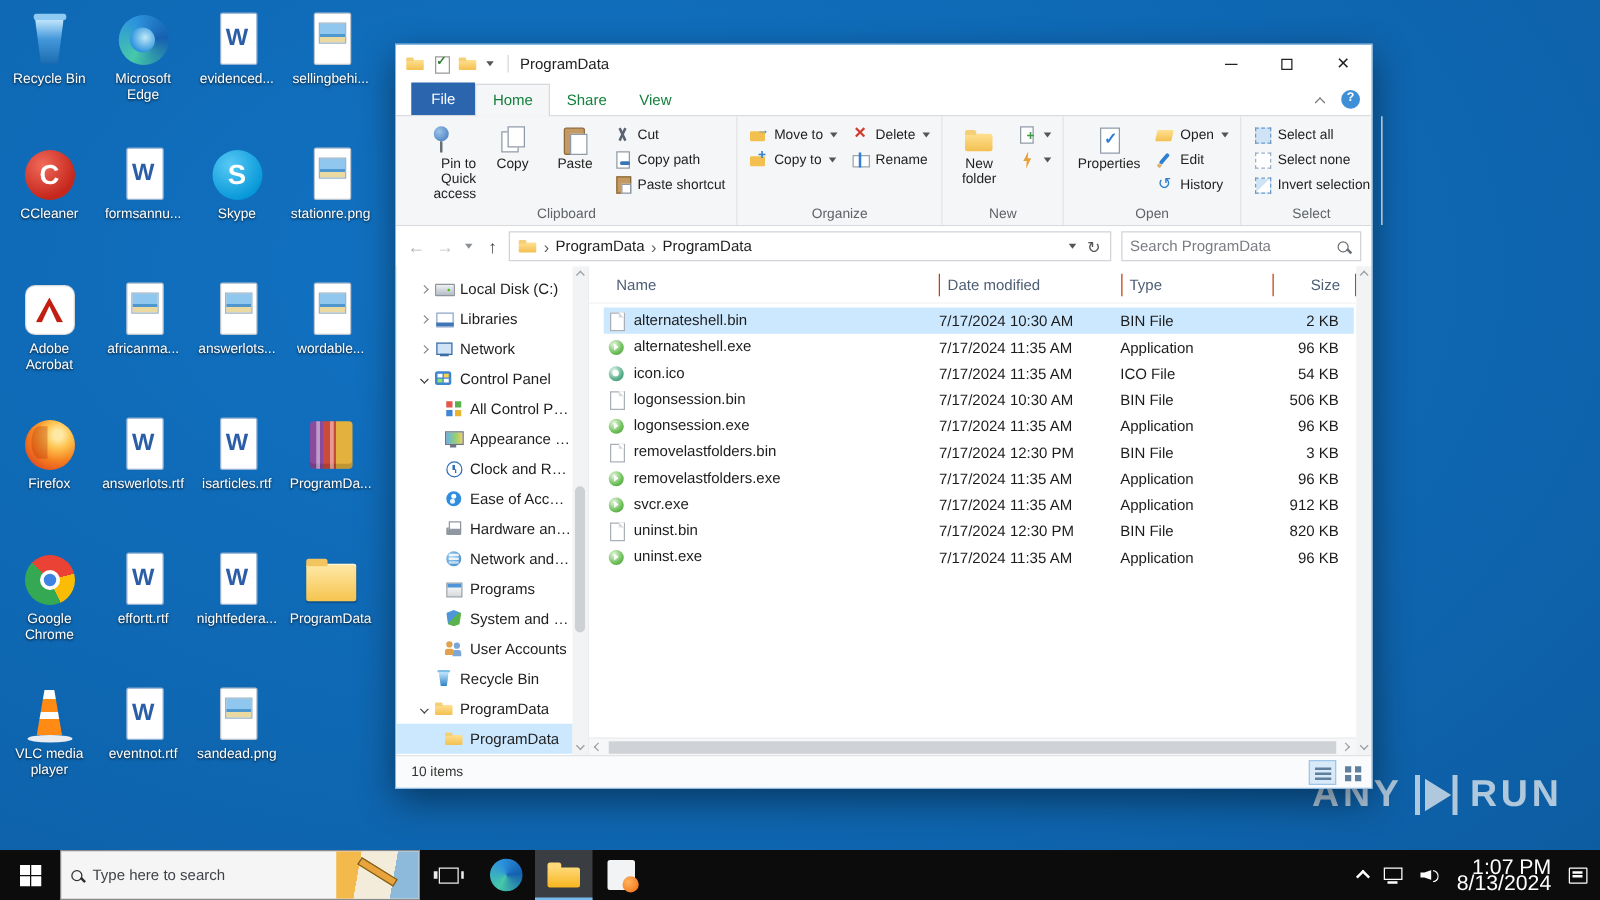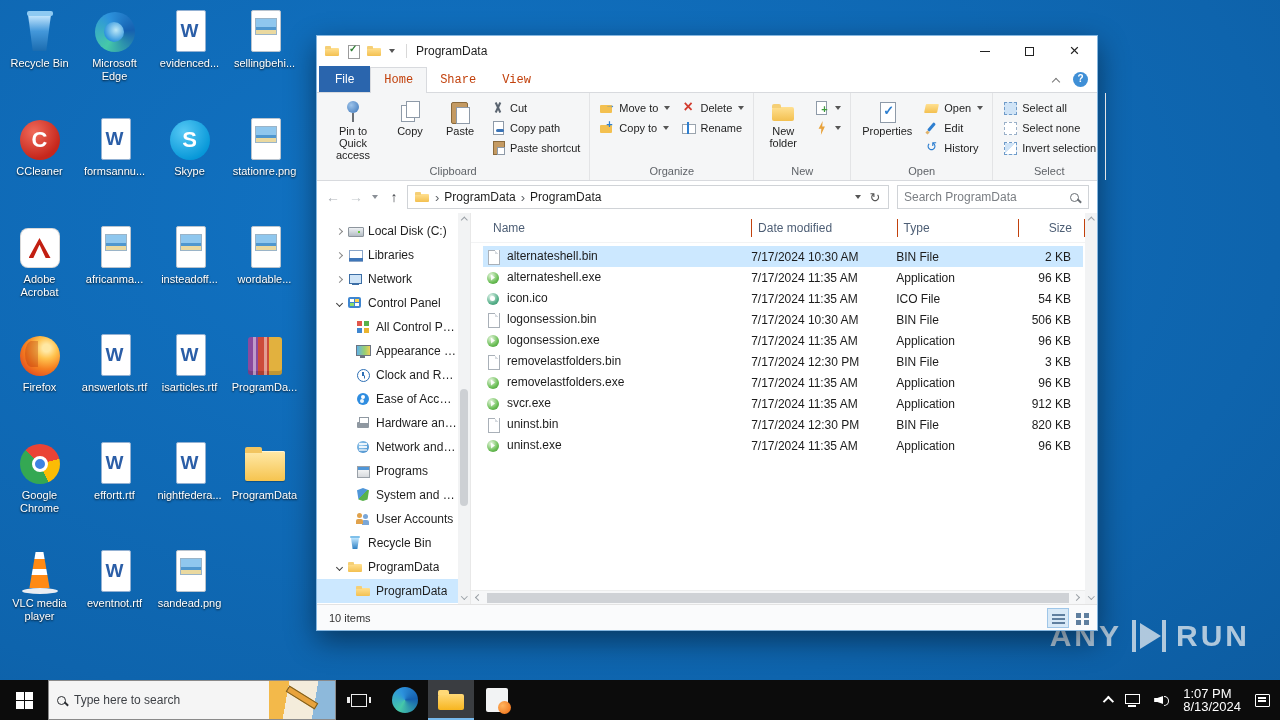--- a/index.html
+++ b/index.html
@@ -51,34 +51,34 @@
 .qat{display:flex;align-items:center;}
 .qat-drop{width:0;height:0;border-left:3.5px solid transparent;border-right:3.5px solid transparent;border-top:4px solid #555;margin:0 2px;}
 .wincontrols{margin-left:auto;display:flex;align-self:stretch;}
 .wc{width:45px;display:flex;align-items:center;justify-content:center;position:relative;}
 .ic-min{width:10px;height:1px;background:#222;display:block;}
 .ic-max{width:9px;height:9px;border:1px solid #222;display:block;}
 .ic-close::before{content:"\00d7";font-size:17px;color:#222;line-height:1;}
 
 
 .tabrow{height:27px;display:flex;align-items:flex-end;background:#fff;border-bottom:1px solid #d8dade;position:relative;flex:none;}
-.tab-file{background:var(--file-tab,#2a65ad);color:#fff;font-size:12px;padding:5px 16px;height:100%;display:flex;align-items:center;margin-left:2px;}
-.tab{font-size:12px;color:#c2410c;padding:5px 13px;font-family:Liberation Mono, monospace;}
+.tab-file{background:var(--file-tab,#2a65ad);color:#fff;font-size:12px;padding:5px 16px;height:100%;display:flex;align-items:center;margin-left:12px;}
+.tab{font-size:12px;color:#15803d;padding:5px 13px;}
 .tab.active{background:#f5f6f7;border:1px solid #d8dade;border-bottom:none;margin-bottom:-1px;padding-bottom:6px;}
 .ribbon-collapse{margin-left:auto;margin-bottom:7px;border:solid #777;border-width:1.5px 0 0 1.5px;padding:2.5px;transform:rotate(45deg);margin-right:14px;}
 .help-btn{width:15px;height:15px;border-radius:50%;background:#3f8fd6;margin:0 9px 5px 0;position:relative;}
 .help-btn::before{content:"?";position:absolute;left:0;right:0;top:1px;text-align:center;color:#fff;font-size:10px;font-weight:bold;}
 
 
 .ribbon{height:88px;background:#f5f6f7;border-bottom:1px solid #d8dade;display:flex;flex:none;}
 .rgroup{display:flex;flex-direction:column;border-right:1px solid #e3e4e6;padding:3px 5px 0;}
 .rbody{flex:1;display:flex;align-items:flex-start;gap:2px;}
 .rlabel{height:16px;font-size:11px;color:#5f6368;text-align:center;line-height:14px;}
 .rbig{display:flex;flex-direction:column;align-items:center;font-size:11px;color:#1e1e1e;text-align:center;padding:3px 3px 0;width:48px;}
-.rbig.wide{width:62px;}
+.rbig.wide{width:62px;text-align:right;}
 .rtext{font-size:11px;line-height:12px;color:#1e1e1e;}
 .rcol{display:flex;flex-direction:column;justify-content:flex-start;padding-top:2px;}
 .rsmall{display:flex;align-items:center;font-size:11px;color:#1e1e1e;height:20px;gap:4px;padding:0 4px;white-space:nowrap;}
 .dArr{width:0;height:0;border-left:3px solid transparent;border-right:3px solid transparent;border-top:4px solid #555;margin-left:2px;flex:none;}
 .ric{width:26px;height:26px;position:relative;display:block;}
 .ris{width:16px;height:16px;position:relative;display:inline-block;flex:none;}
 .ric::before,.ric::after,.ris::before,.ris::after{content:"";position:absolute;}
 .ric[data-icon="pin"]::before{left:7px;top:2px;width:12px;height:12px;border-radius:50%;background:radial-gradient(circle at 35% 35%,#9dc3ea,#3a74b8);}
 .ric[data-icon="pin"]::after{left:12px;top:14px;width:2px;height:9px;background:#6a6f75;}
 .ric[data-icon="copy"]::before{left:4px;top:6px;width:12px;height:15px;background:#fff;border:1px solid #8e9aa8;}
@@ -241,21 +241,21 @@
 .oa-icon{width:22px;height:24px;background:#f2f3f4;border-radius:2px;position:relative;}
 .oa-icon::after{content:"";position:absolute;right:-3px;bottom:-2px;width:13px;height:13px;border-radius:50%;background:radial-gradient(circle at 35% 35%,#ffb45e,#f06a10);}
 .tray{margin-left:auto;display:flex;align-items:center;gap:14px;padding-right:6px;}
 .up-tray{width:8px;height:8px;border:solid #fff;border-width:2px 2px 0 0;transform:rotate(-45deg) translateY(2px);}
 .net-tray{width:15px;height:13px;position:relative;}
 .net-tray::before{content:"";position:absolute;left:0;top:0;width:13px;height:8px;border:1.5px solid #fff;}
 .net-tray::after{content:"";position:absolute;left:3px;bottom:0;width:8px;height:1.5px;background:#fff;}
 .vol-tray{width:15px;height:12px;position:relative;}
 .vol-tray::before{content:"";position:absolute;left:0;top:2px;width:9px;height:8px;clip-path:polygon(0 25%,35% 25%,100% 0,100% 100%,35% 75%,0 75%);background:#fff;}
 .vol-tray::after{content:"";position:absolute;right:0;top:2px;width:4px;height:8px;border:1.5px solid #fff;border-left:none;border-radius:0 6px 6px 0;}
-.clock{color:#fff;font-size:13px;line-height:13px;text-align:left;}
+.clock{color:#fff;font-size:17px;line-height:13px;text-align:right;}
 .ac-icon{width:15px;height:13px;border:1.5px solid #fff;border-radius:1px;position:relative;margin-right:4px;}
 .ac-icon::after{content:"";position:absolute;left:2px;top:2.5px;width:8px;height:1.5px;background:#fff;box-shadow:0 3px 0 #fff;}
 </style>
 </head>
 <body>
 
 <div class="desktop">
 
   <div class="desktop-icons">
 
@@ -304,21 +304,21 @@
         <div class="dlabel">Adobe Acrobat</div>
       </div>
 
       <div class="dicon">
         <div class="di" data-icon="image"></div>
         <div class="dlabel">africanma...</div>
       </div>
 
       <div class="dicon">
         <div class="di" data-icon="image"></div>
-        <div class="dlabel">insteadoff...</div>
+        <div class="dlabel">answerlots...</div>
       </div>
 
       <div class="dicon">
         <div class="di" data-icon="image"></div>
         <div class="dlabel">wordable...</div>
       </div>
 
       <div class="dicon">
         <div class="di" data-icon="firefox"></div>
         <div class="dlabel">Firefox</div>

